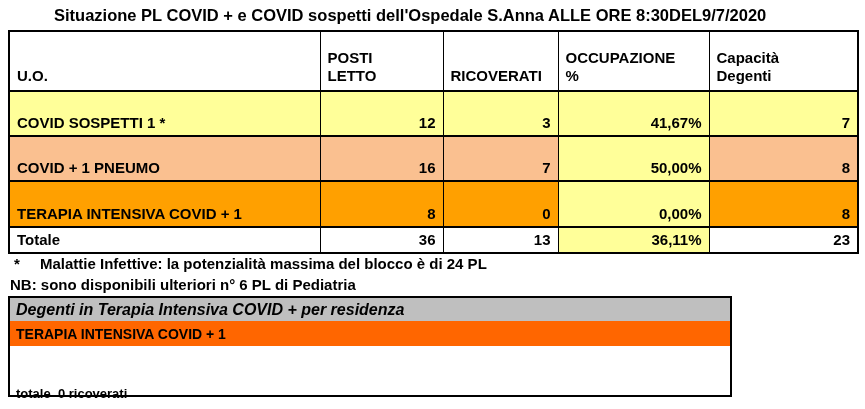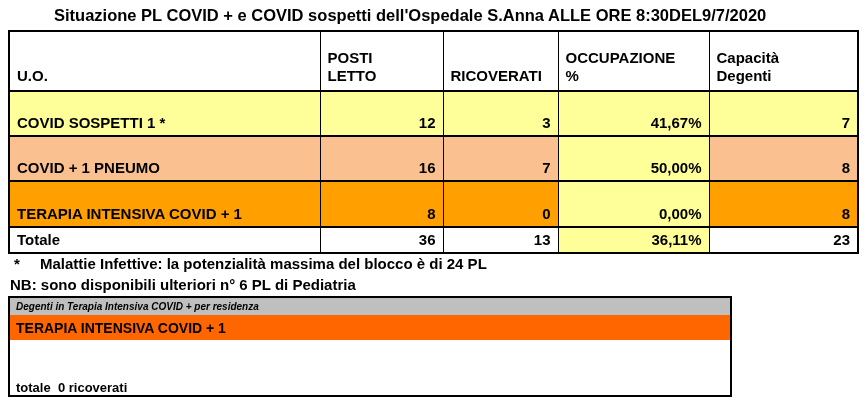--- a/index.html
+++ b/index.html
@@ -87,26 +87,26 @@
   .res-box {
     position: absolute;
     left: 8px;
     top: 296px;
     width: 724px;
     height: 101px;
     border: 2px solid #000;
     background: #ffffff;
   }
   .res-header {
-    height: 17px;
+    height: 23px;
     background: #BFBFBF;
     display: flex;
     align-items: center;
     padding-left: 6px;
-    font-size: 10px;
+    font-size: 16px;
     font-weight: bold;
     font-style: italic;
   }
   .res-ward {
     height: 25px;
     background: #FF6600;
     display: flex;
     align-items: center;
     padding-left: 6px;
     font-size: 14px;

